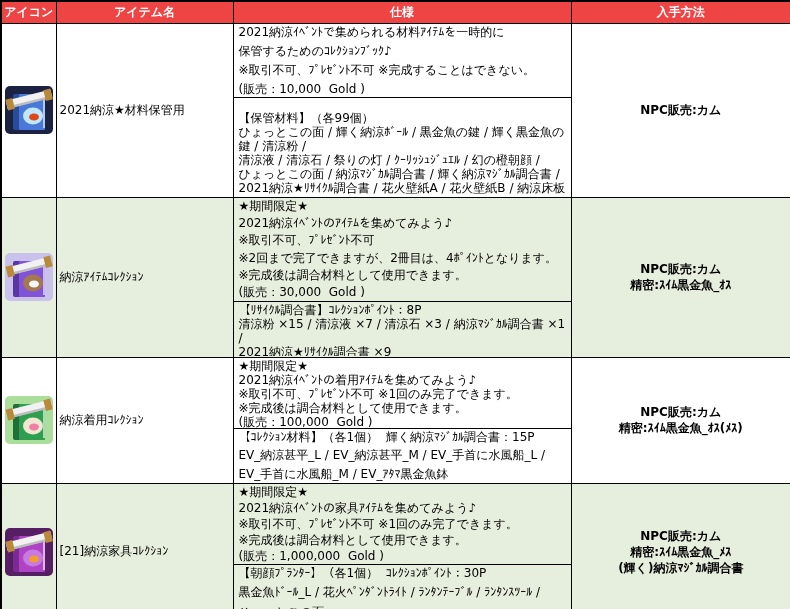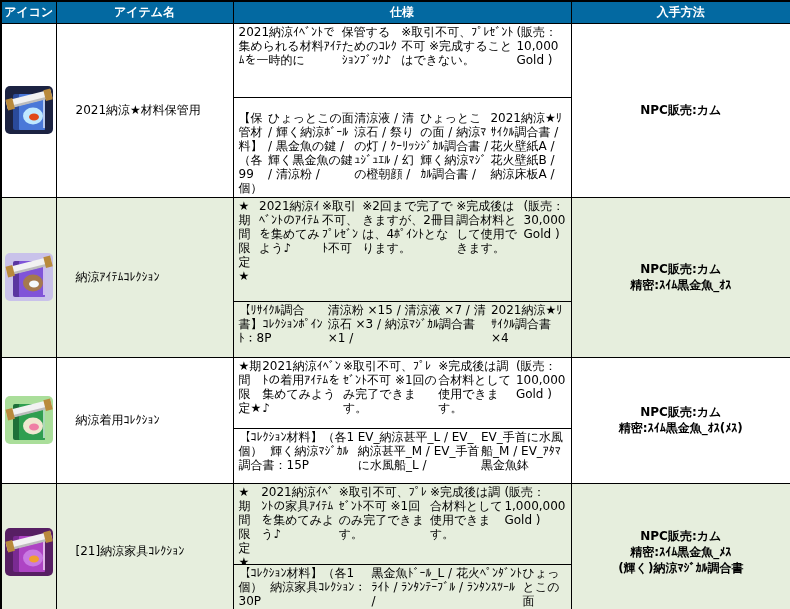--- a/index.html
+++ b/index.html
@@ -17,21 +17,21 @@
     table-layout: fixed;
     border: 2px solid #000000;
   }
   col.c-icon   { width: 55px; }
   col.c-name   { width: 177px; }
   col.c-spec   { width: 338px; }
   col.c-obtain { width: 220px; }
 
   thead tr { height: 22px; }
   thead th {
-    background: #0369a1;
+    background: #ef4444;
     color: #ffffff;
     font-weight: bold;
     font-size: 12px;
     text-align: center;
     border: 1px solid #000000;
     padding: 0;
   }
 
   tbody td {
     border: 1px solid #000000;
@@ -41,27 +41,28 @@
   tbody tr:nth-child(even) { background: #e6eedd; }
 
   tr.row-0 { height: 163px; }
   tr.row-1 { height: 160px; }
   tr.row-2 { height: 126px; }
   tr.row-3 { height: 138px; }
 
   td.icon-cell { text-align: center; vertical-align: middle; }
   .icon-box { width: 48px; height: 48px; margin: 0 auto; }
 
-  td.name-cell { padding: 2px 19px; text-align: left; }
+  td.name-cell { padding: 2px 3px; text-align: left; }
   .item-name { line-height: 15px; }
 
   td.spec-cell { vertical-align: top; padding: 0; }
   .spec-top, .spec-bottom {
     padding: 1px 5px;
     display: flex;
+    flex-direction: column;
     justify-content: space-between;
     overflow: hidden;
   }
   .spec-top { border-bottom: 1px solid #000000; }
   .row-0 .spec-top { height: 74px; }  .row-0 .spec-bottom { height: 87px; margin-top: 12px; }
   .row-1 .spec-top { height: 104px; } .row-1 .spec-bottom { height: 54px; }
   .row-2 .spec-top { height: 71px; }  .row-2 .spec-bottom { height: 53px; }
   .row-3 .spec-top { height: 81px; }  .row-3 .spec-bottom { height: 55px; }
   .spec-line {
     line-height: 14px;
@@ -155,21 +156,21 @@
             <div class="spec-line">★期間限定★</div>
             <div class="spec-line">2021納涼ｲﾍﾞﾝﾄのｱｲﾃﾑを集めてみよう♪</div>
             <div class="spec-line">※取引不可、ﾌﾟﾚｾﾞﾝﾄ不可</div>
             <div class="spec-line">※2回まで完了できますが、2冊目は、4ﾎﾟｲﾝﾄとなります。</div>
             <div class="spec-line">※完成後は調合材料として使用できます。</div>
             <div class="spec-line">(販売：30,000  Gold )</div>
           </div>
           <div class="spec-bottom">
             <div class="spec-line">【ﾘｻｲｸﾙ調合書】ｺﾚｸｼｮﾝﾎﾟｲﾝﾄ：8P</div>
             <div class="spec-line">清涼粉 ×15 / 清涼液 ×7 / 清涼石 ×3 / 納涼ﾏｼﾞｶﾙ調合書 ×1 /</div>
-            <div class="spec-line">2021納涼★ﾘｻｲｸﾙ調合書 ×4</div>
+            <div class="spec-line">2021納涼★ﾘｻｲｸﾙ調合書 ×9</div>
           </div>
         </td>
         <td class="obtain-cell">
           <div class="obtain-line">NPC販売:カム</div>
           <div class="obtain-line">精密:ｽｲﾑ黒金魚_ｵｽ</div>
         </td>
       </tr>
       <tr class="row-2">
         <td class="icon-cell">
           <div class="icon-box"><svg width="48" height="48" viewBox="0 0 48 48" xmlns="http://www.w3.org/2000/svg">
@@ -231,21 +232,21 @@
         </td>
         <td class="spec-cell">
           <div class="spec-top">
             <div class="spec-line">★期間限定★</div>
             <div class="spec-line">2021納涼ｲﾍﾞﾝﾄの家具ｱｲﾃﾑを集めてみよう♪</div>
             <div class="spec-line">※取引不可、ﾌﾟﾚｾﾞﾝﾄ不可 ※1回のみ完了できます。</div>
             <div class="spec-line">※完成後は調合材料として使用できます。</div>
             <div class="spec-line">(販売：1,000,000  Gold )</div>
           </div>
           <div class="spec-bottom">
-            <div class="spec-line">【ｺﾚｸｼｮﾝ材料】（各1個）  納涼家具ｺﾚｸｼｮﾝ：30P</div>
+            <div class="spec-line">【朝顔ﾌﾟﾗﾝﾀｰ】（各1個）  ｺﾚｸｼｮﾝﾎﾟｲﾝﾄ：30P</div>
             <div class="spec-line">黒金魚ﾄﾞｰﾙ_L / 花火ﾍﾟﾝﾀﾞﾝﾄﾗｲﾄ / ﾗﾝﾀﾝﾃｰﾌﾞﾙ / ﾗﾝﾀﾝｽﾂｰﾙ /</div>
             <div class="spec-line">ひょっとこの面</div>
           </div>
         </td>
         <td class="obtain-cell">
           <div class="obtain-line">NPC販売:カム</div>
           <div class="obtain-line">精密:ｽｲﾑ黒金魚_ﾒｽ</div>
           <div class="obtain-line">(輝く)納涼ﾏｼﾞｶﾙ調合書</div>
         </td>
       </tr>

